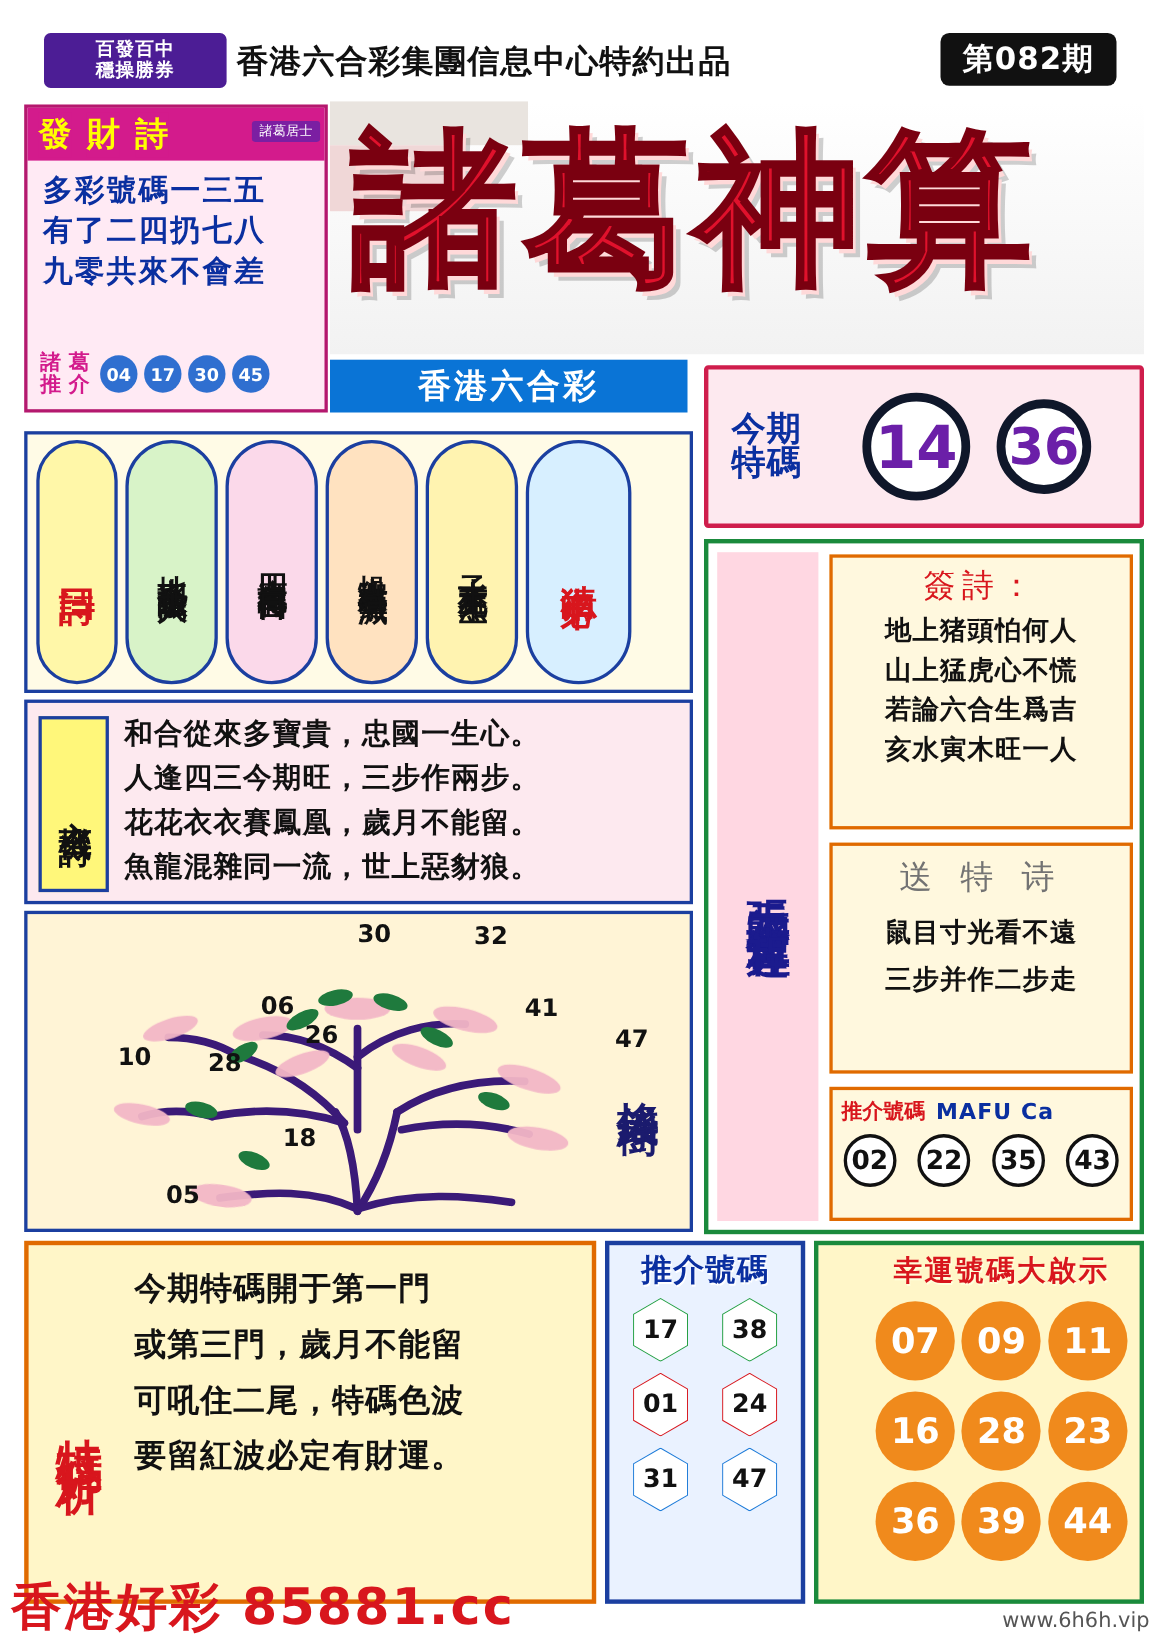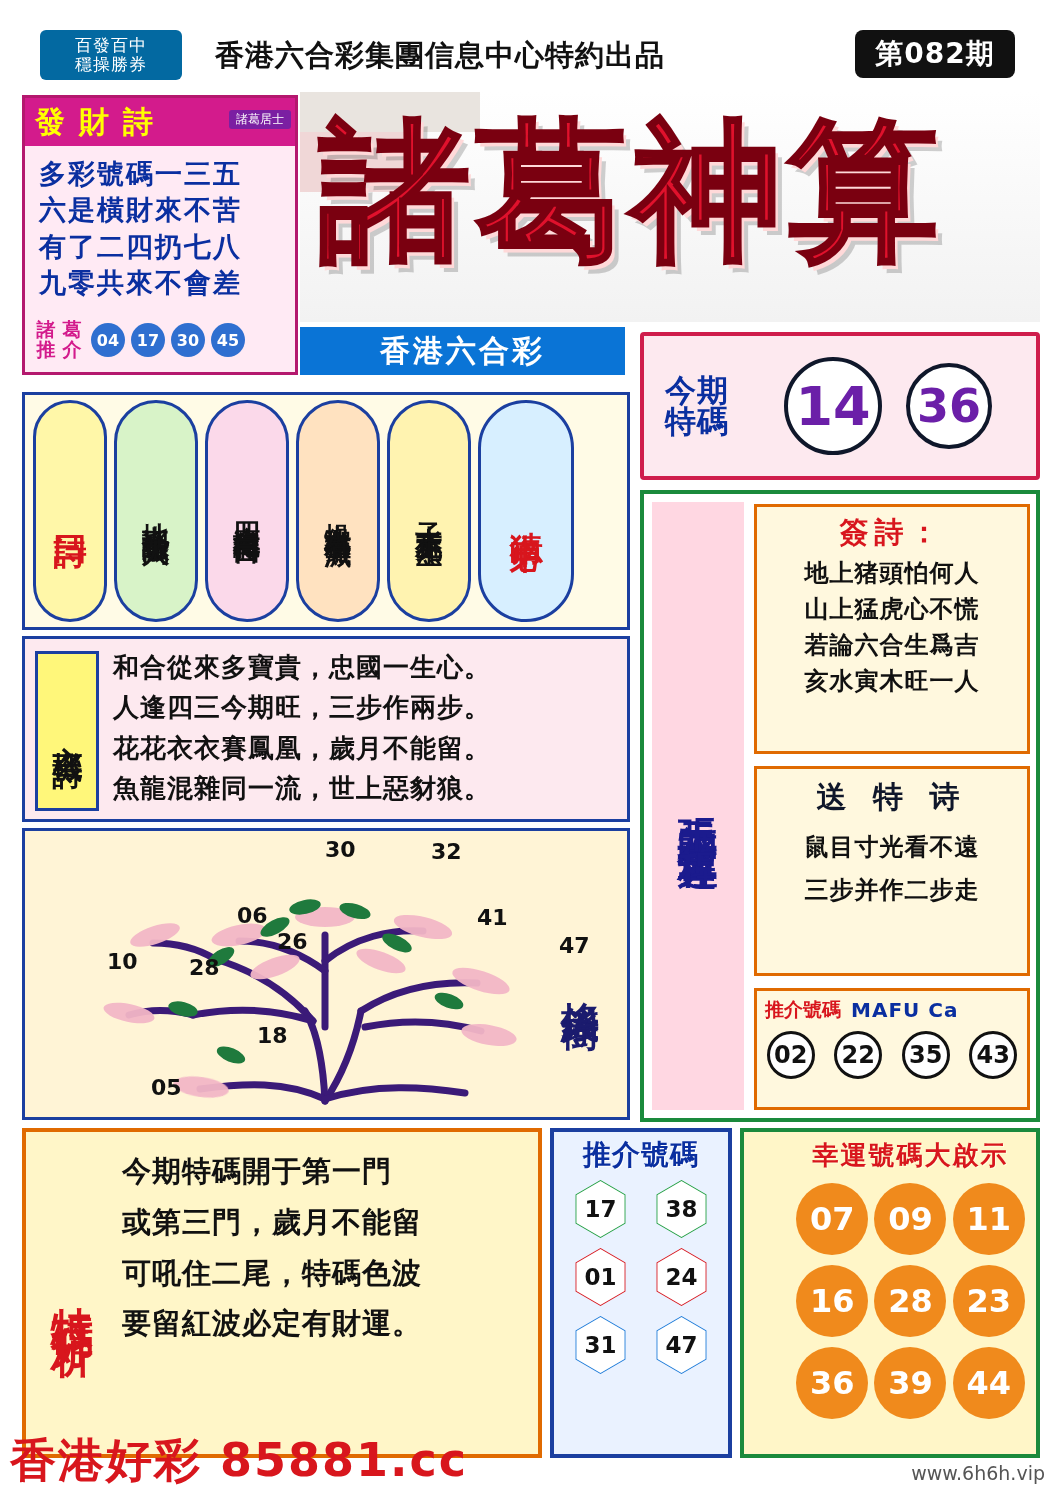--- a/index.html
+++ b/index.html
@@ -9,24 +9,24 @@
     background:#ffffff;
     font-family:"DejaVu Sans","Liberation Sans",sans-serif;
     position:relative;
     overflow:hidden;
   }
   .page { position:relative; width:1063px; height:1496px; }
 
   
   .header { position:absolute; left:0; top:0; width:1063px; height:88px; }
   .logo-badge {
-    position:absolute; left:40px; top:30px; width:142px; height:50px;
-    background:#0369a1; color:#ffffff; border-radius:6px;
+    position:absolute; left:40px; top:30px; width:166px; height:50px;
+    background:#4c1d95; color:#ffffff; border-radius:6px;
     display:flex; flex-direction:column; align-items:center; justify-content:center;
-    font-weight:normal; font-size:17px; line-height:1.1; letter-spacing:1px;
+    font-weight:bold; font-size:17px; line-height:1.1; letter-spacing:1px;
   }
   .header-title {
     position:absolute; left:215px; top:36px; width:600px;
     font-size:29px; font-weight:bold; color:#111; letter-spacing:1px;
     white-space:nowrap;
   }
   .issue-badge {
     position:absolute; right:48px; top:30px; width:160px; height:48px;
     background:#111; color:#ffffff; border-radius:8px;
     display:flex; align-items:center; justify-content:center;
@@ -104,21 +104,21 @@
     display:flex; align-items:center;
   }
   .tema-label {
     width:86px; margin-left:10px; font-size:31px; font-weight:bold;
     color:#0a2fa0; line-height:1.0; text-align:center;
     letter-spacing:1px;
   }
   .tema-balls { flex:1; display:flex; align-items:center; justify-content:center; gap:24px; }
   .ball-lg {
     width:98px; height:98px; border-radius:50%;
-    background:#ffffff; border:4px solid #0f172a;
+    background:#ffffff; border:8px solid #0f172a;
     display:flex; align-items:center; justify-content:center;
     font-size:54px; font-weight:bold; color:#6b1fa8;
   }
   .ball-lg.sec { width:86px; height:86px; font-size:46px; }
 
   
   .capsrow {
     position:absolute; left:22px; top:392px; width:608px; height:238px;
     background:#fffbe6; border:3px solid #1b3fa0;
     display:flex; align-items:center; padding:6px 8px; gap:7px;
@@ -181,33 +181,33 @@
     display:flex; align-items:center; justify-content:center;
     writing-mode:vertical-rl; text-orientation:upright;
     font-size:40px; font-weight:bold; color:#1b1b8e; letter-spacing:4px;
     line-height:1.05;
   }
   .qianshi {
     position:absolute; left:110px; top:10px; width:276px; height:250px;
     background:#fff8de; border:3px solid #e06a00;
   }
   .qianshi-title {
-    font-size:29px; font-weight:bold; color:#d8161d; letter-spacing:6px;
+    font-size:29px; font-weight:normal; color:#d8161d; letter-spacing:6px;
     text-align:center; padding:6px 0 2px 0;
   }
   .qianshi-body {
     font-size:24px; color:#111; line-height:1.5; text-align:center;
     letter-spacing:1px; font-weight:bold;
   }
   .songte {
     position:absolute; left:110px; top:272px; width:276px; height:210px;
     background:#fff8de; border:3px solid #e06a00;
   }
   .songte-title {
-    font-size:30px; font-weight:bold; color:#0f172a; letter-spacing:8px;
+    font-size:30px; font-weight:normal; color:#737373; letter-spacing:8px;
     text-align:center; padding:8px 0 8px 0;
   }
   .songte-body {
     font-size:24px; color:#111; line-height:1.8; text-align:center;
     letter-spacing:1px; font-weight:bold;
   }
   .tuijie {
     position:absolute; left:110px; top:494px; width:276px; height:122px;
     background:#fff8de; border:3px solid #e06a00;
   }
@@ -319,21 +319,20 @@
 
   <div class="facai">
     <div class="facai-title">
       <span class="ch">發</span>
       <span class="ch">財</span>
       <span class="ch">詩</span>
     </div>
     <div class="facai-sub">諸葛居士</div>
     <div class="facai-lines">
       <div>多彩號碼一三五</div>
-      <div>六是橫財來不苦</div>
       <div>有了二四扔七八</div>
       <div>九零共來不會差</div>
     </div>
     <div class="facai-foot">
       <div class="lbl">
         <span>諸</span>
         <span>葛</span>
         <span>推</span>
         <span>介</span>
       </div>

